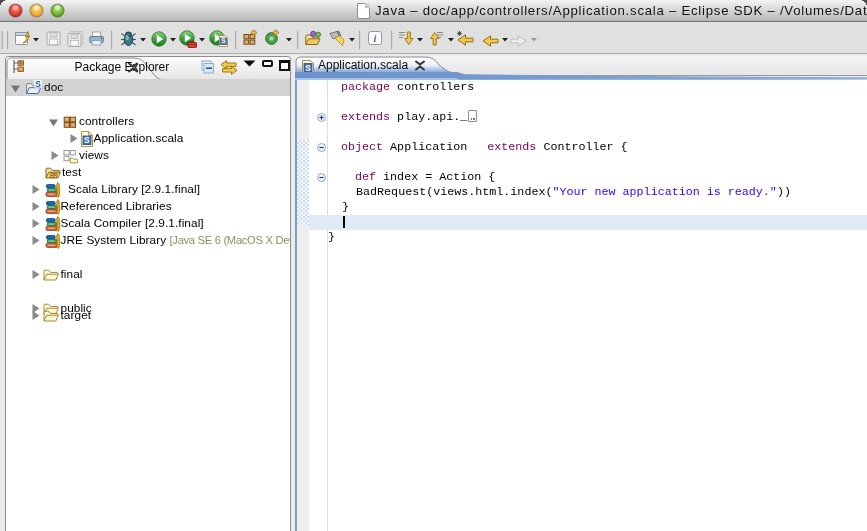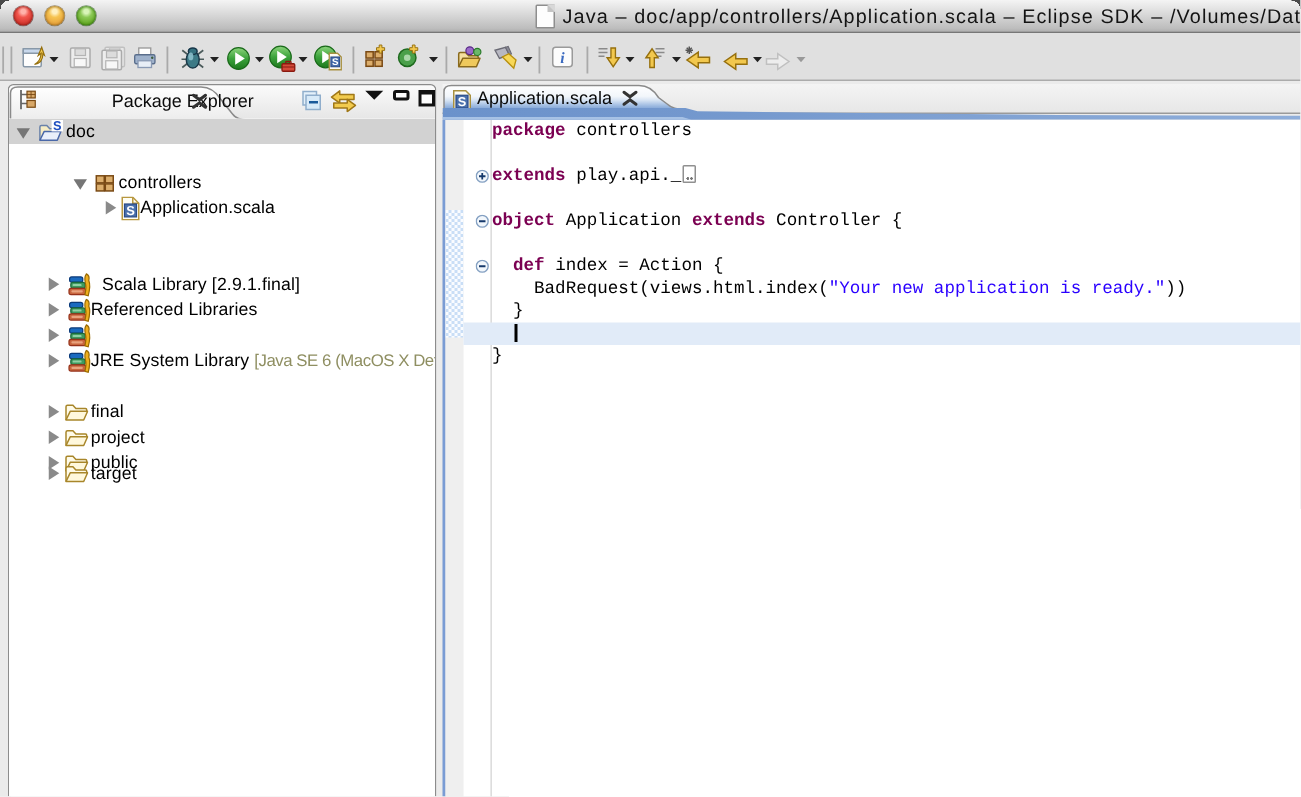--- a/index.html
+++ b/index.html
@@ -44,21 +44,21 @@
   #edhatch{left:297px;top:140px;width:12px;height:85px;
      background:conic-gradient(#C9DEF6 90deg,#FAFCFF 90deg 180deg,#C9DEF6 180deg 270deg,#FAFCFF 270deg);
      background-size:4px 4px;}
   #edfold{left:309px;top:80px;width:18px;height:451px;background:#fff;}
   #edfoldline{left:327px;top:80px;width:1px;height:451px;background:#DDDDDD;}
   #edtext{left:328px;top:80px;width:539px;height:451px;background:#fff;}
   #curline{left:309px;top:214.5px;width:558px;height:15px;background:#E1EBF8;}
   #cursor{left:343px;top:216px;width:1.5px;height:12px;background:#000;}
   #code{left:328px;top:79.5px;font-family:"Liberation Mono",monospace;
         font-size:11.7px;line-height:15px;white-space:pre;color:#000;}
-  #code .k{color:#7B0052;font-weight:bold;}
+  #code .k{color:#7B0052;font-weight:normal;padding-left:13px;}
   #code .s{color:#2A00FF;}
   #foldbox{display:inline-block;width:7px;height:10px;border:1px solid #909090;
         border-radius:1px;vertical-align:-2px;margin-left:1px;
         background:radial-gradient(circle 0.8px at 2.5px 8px,#777 0 0.8px,transparent 1px),radial-gradient(circle 0.8px at 5px 8px,#777 0 0.8px,transparent 1px);}
   .fold{position:absolute;left:317px;width:9px;height:9px;}
 </style>
 </head>
 <body>
 
 <div id="titlebar" class="abs"></div>
@@ -366,20 +366,35 @@
       </div>
 <div class="row" style="top:51px">
         <svg style="left:62px;top:3px" width="10" height="11">
           <use href="#i-dcol"></use>
         </svg>
         <svg style="left:72.5px" width="16" height="16">
           <use href="#i-sfile"></use>
         </svg>
         <span style="left:87.5px">Application.scala</span>
       </div>
+<div class="row" style="top:68px">
+        <svg style="left:43px;top:3px" width="10" height="11">
+          <use href="#i-dcol"></use>
+        </svg>
+        <svg style="left:56px" width="16" height="16">
+          <use href="#i-epkg"></use>
+        </svg>
+        <span style="left:73px">views</span>
+      </div>
+<div class="row" style="top:85px">
+        <svg style="left:39px" width="16" height="16">
+          <use href="#i-srcfolder"></use>
+        </svg>
+        <span style="left:56px">test</span>
+      </div>
 <div class="row" style="top:102px">
         <svg style="left:24px;top:3px" width="10" height="11">
           <use href="#i-dcol"></use>
         </svg>
         <svg style="left:38.5px" width="16" height="16">
           <use href="#i-lib"></use>
         </svg>
         <span style="left:62px">Scala Library [2.9.1.final]</span>
       </div>
 <div class="row" style="top:119px">
@@ -391,47 +406,39 @@
         </svg>
         <span style="left:54.5px">Referenced Libraries</span>
       </div>
 <div class="row" style="top:136px">
         <svg style="left:24px;top:3px" width="10" height="11">
           <use href="#i-dcol"></use>
         </svg>
         <svg style="left:38.5px" width="16" height="16">
           <use href="#i-lib"></use>
         </svg>
+        <span style="left:54.5px">Scala Compiler [2.9.1.final]</span>
       </div>
 <div class="row" style="top:153px">
         <svg style="left:24px;top:3px" width="10" height="11">
           <use href="#i-dcol"></use>
         </svg>
         <svg style="left:38.5px" width="16" height="16">
           <use href="#i-lib"></use>
         </svg>
         <span style="left:54.5px">JRE System Library <span class="dec" style="position:static">[Java SE 6 (MacOS X Defa</span></span>
       </div>
 <div class="row" style="top:187px">
         <svg style="left:24px;top:3px" width="10" height="11">
           <use href="#i-dcol"></use>
         </svg>
         <svg style="left:37px" width="16" height="16">
           <use href="#i-folder"></use>
         </svg>
         <span style="left:54.5px">final</span>
-      </div>
-<div class="row" style="top:204px">
-        <svg style="left:24px;top:3px" width="10" height="11">
-          <use href="#i-dcol"></use>
-        </svg>
-        <svg style="left:37px" width="16" height="16">
-          <use href="#i-folder"></use>
-        </svg>
-        <span style="left:54.5px">project</span>
       </div>
 <div class="row" style="top:221px">
         <svg style="left:24px;top:3px" width="10" height="11">
           <use href="#i-dcol"></use>
         </svg>
         <svg style="left:37px" width="16" height="16">
           <use href="#i-folder"></use>
         </svg>
         <span style="left:54.5px">public</span>
       </div>

